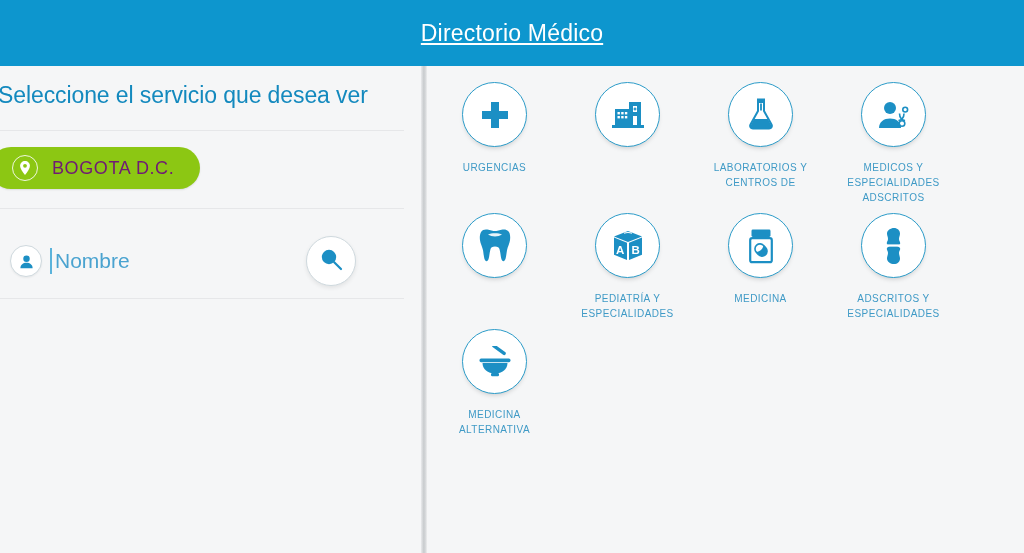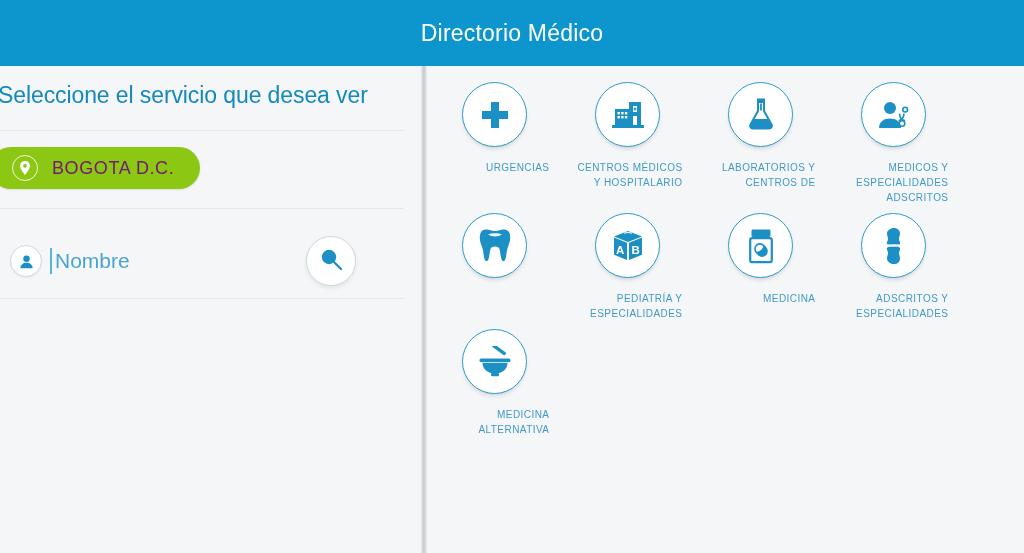--- a/index.html
+++ b/index.html
@@ -30,20 +30,21 @@
     display: flex;
     align-items: center;
     justify-content: center;
   }
   .header-title {
     color: #ffffff;
     font-size: 23px;
     font-weight: 400;
     letter-spacing: 0.2px;
     line-height: 1;
+    text-decoration: underline;
   }
 
   
   .sidebar {
     position: absolute;
     top: 66px; left: 0;
     width: 503px;
     height: 487px;
     background: #f5f6f7;
   }
@@ -194,21 +195,21 @@
     border-radius: 50%;
     background: #ffffff;
     border: 1.5px solid #2C9CC9;
     display: flex; align-items: center; justify-content: center;
     box-shadow: 0 3px 5px -2px rgba(0,0,0,0.18);
   }
   .service-icon svg { display: block; }
   .service-label {
     margin-top: 13px;
     width: 110px;
-    text-align: right;
+    text-align: center;
     color: #3F9AC6;
     font-size: 10px;
     line-height: 15px;
     letter-spacing: 0.45px;
     word-break: break-word;
   }
 </style>
 </head>
 <body>
 
@@ -287,21 +288,20 @@
             <rect x="23.4" y="9.5" width="3.2" height="1" fill="#1C8FC4"></rect>
             <rect x="7.5" y="13" width="2.4" height="2.4" fill="#ffffff"></rect>
             <rect x="11.2" y="13" width="2.4" height="2.4" fill="#ffffff"></rect>
             <rect x="14.9" y="13" width="2.4" height="2.4" fill="#ffffff"></rect>
             <rect x="7.5" y="17" width="2.4" height="2.4" fill="#ffffff"></rect>
             <rect x="11.2" y="17" width="2.4" height="2.4" fill="#ffffff"></rect>
             <rect x="14.9" y="17" width="2.4" height="2.4" fill="#ffffff"></rect>
             <rect x="23" y="17" width="4" height="9" fill="#ffffff"></rect>
           </svg>
         </div>
-        <div class="service-label">CENTROS MÉDICOS Y HOSPITALARIO</div>
       </div>
 
       <div class="service">
         <div class="service-icon">
           <svg width="30" height="36" viewBox="0 0 30 36">
             <rect x="11" y="1.5" width="8" height="3" fill="#1C8FC4"></rect>
             <path d="M12 5h6v9l7.5 13.5c1 1.8-.3 4-2.4 4H6.9c-2.1 0-3.4-2.2-2.4-4L12 14z" fill="none" stroke="#1C8FC4" stroke-width="2"></path>
             <path d="M8.2 22h13.6l4 7.2c.6 1-.2 2.3-1.4 2.3H5.6c-1.2 0-2-1.3-1.4-2.3z" fill="#1C8FC4"></path>
             <rect x="14.1" y="6.5" width="1.8" height="7" fill="#1C8FC4"></rect>
           </svg>

